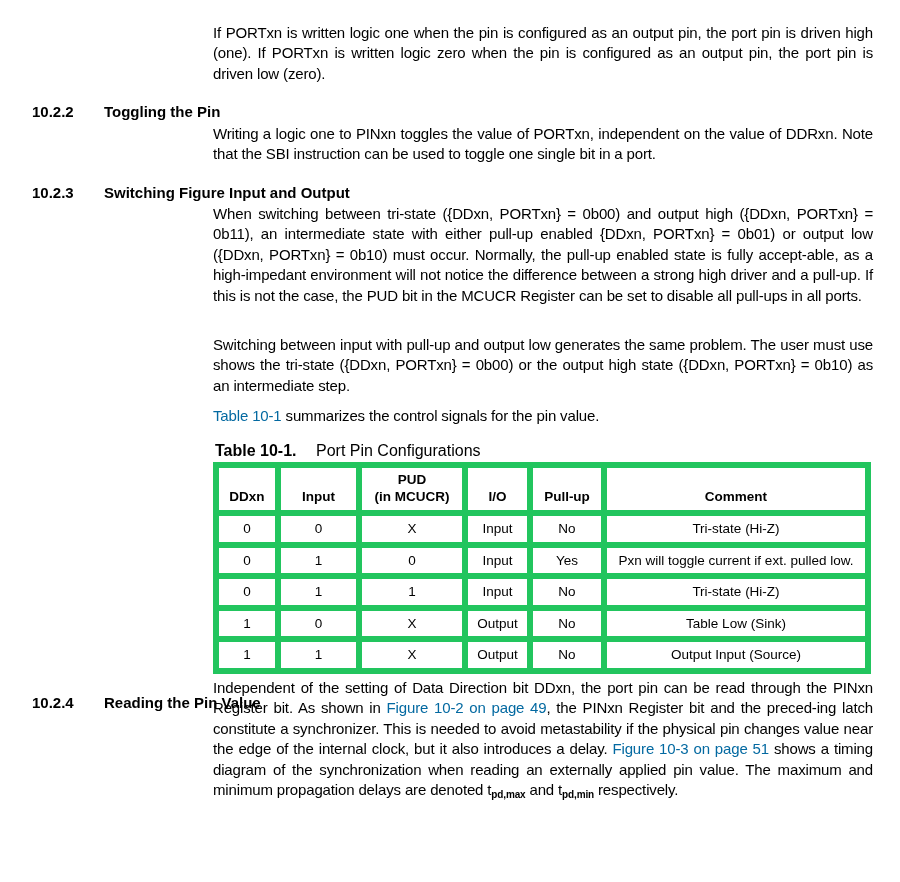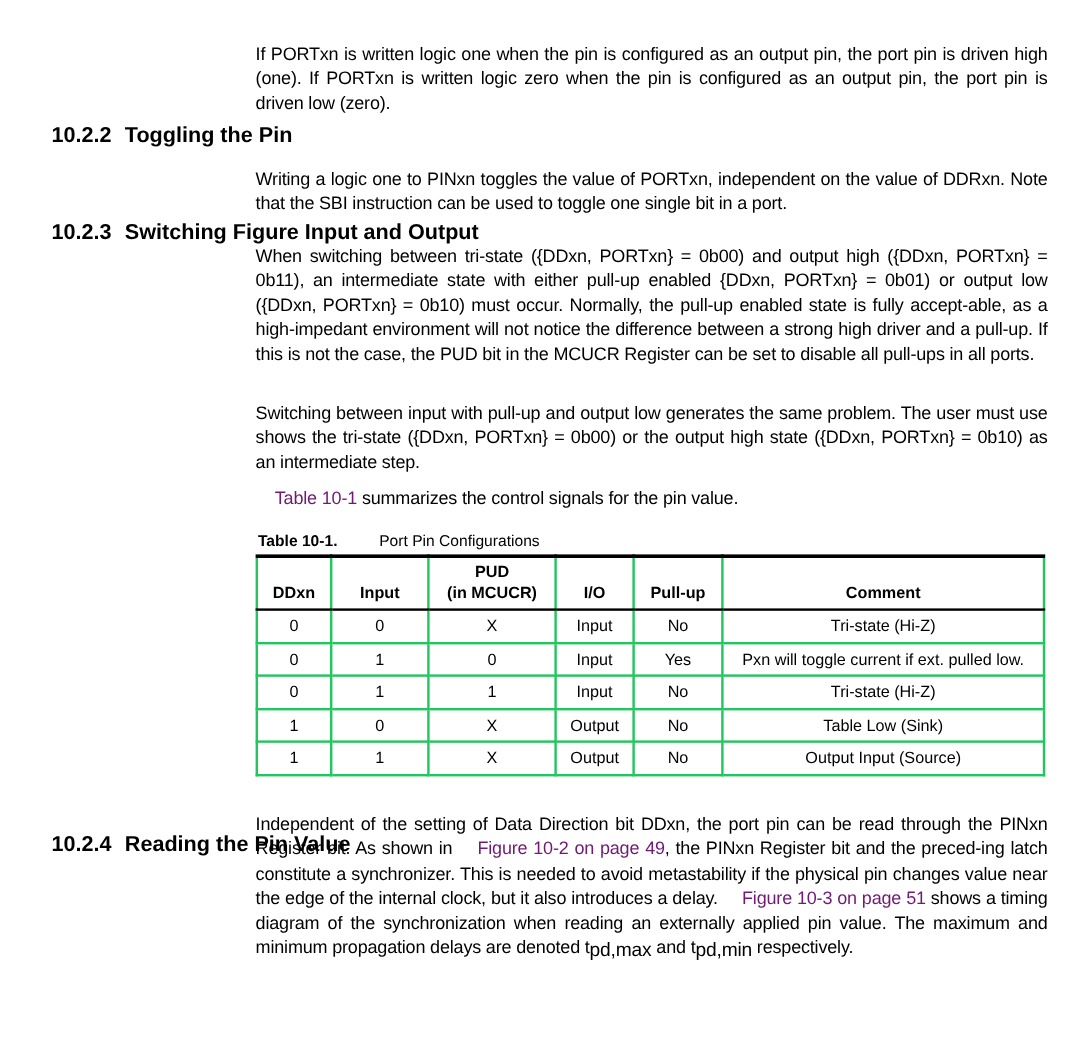--- a/index.html
+++ b/index.html
@@ -6,52 +6,52 @@
   body {
     width: 900px; height: 882px; position: relative; overflow: hidden;
     font-family: "Liberation Sans", sans-serif; color: #000; font-size: 15px;
   }
   .para {
     position: absolute; left: 213px; width: 660px;
     line-height: 20.4px; text-align: justify; margin: 0;
     font-size: 15px; letter-spacing: -0.15px;
   }
   .heading {
-    position: absolute; left: 32px; font-weight: bold; font-size: 18px;
-    line-height: 20px; white-space: nowrap; text-align: center;
+    position: absolute; left: 32px; font-weight: bold; font-size: 15px;
+    line-height: 20px; white-space: nowrap;
   }
   .heading .num { display: inline-block; width: 72px; }
-  .link { color: #701a75; margin-left: 16px; }
-  .sub { font-size: 16px; vertical-align: -3px; }
+  .link { color: #0369a1; }
+  .sub { font-size: 10px; vertical-align: -3px; font-weight: bold; }
   .caption {
-    position: absolute; left: 215px; top: 441px; font-size: 13px; line-height: 20px;
+    position: absolute; left: 215px; top: 441px; font-size: 16px; line-height: 20px;
   }
   .caption .cap-num { font-weight: bold; display: inline-block; width: 101px; }
   table.ports {
     position: absolute; left: 213px; top: 462px; width: 658px;
     border-collapse: collapse; font-size: 13.5px;
     border-top: 3px solid #000;
   }
   table.ports th, table.ports td {
-    border: 2px solid #22c55e; padding: 0 5px; height: 25.5px;
+    border: 6px solid #22c55e; padding: 0 5px; height: 25.5px;
   }
   table.ports th { font-weight: bold; vertical-align: bottom; padding-bottom: 5px; height: 37px; line-height: 17px; border-bottom: 2px solid #000; }
   table.ports td { text-align: center; }
   table.ports th.left, table.ports td.left { text-align: center; }
   table.ports th.c { text-align: center; }
 </style>
 </head>
 <body>
 
-<p class="para" style="top:36px;">If PORTxn is written logic one when the pin is configured as an output pin, the port pin is driven high (one). If PORTxn is written logic zero when the pin is configured as an output pin, the port pin is driven low (zero).</p>
+<p class="para" style="top:23px;">If PORTxn is written logic one when the pin is configured as an output pin, the port pin is driven high (one). If PORTxn is written logic zero when the pin is configured as an output pin, the port pin is driven low (zero).</p>
 
 <div class="heading" style="top:102px;">
   <span class="num">10.2.2</span><span>Toggling the Pin</span>
 </div>
-<p class="para" style="top:140px;">Writing a logic one to PINxn toggles the value of PORTxn, independent on the value of DDRxn. Note that the SBI instruction can be used to toggle one single bit in a port.</p>
+<p class="para" style="top:124px;">Writing a logic one to PINxn toggles the value of PORTxn, independent on the value of DDRxn. Note that the SBI instruction can be used to toggle one single bit in a port.</p>
 
 <div class="heading" style="top:183px;">
   <span class="num">10.2.3</span><span>Switching Figure Input and Output</span>
 </div>
 <p class="para" style="top:204px;">When switching between tri-state ({DDxn, PORTxn} = 0b00) and output high ({DDxn, PORTxn} = 0b11), an intermediate state with either pull-up enabled {DDxn, PORTxn} = 0b01) or output low ({DDxn, PORTxn} = 0b10) must occur. Normally, the pull-up enabled state is fully accept-able, as a high-impedant environment will not notice the difference between a strong high driver and a pull-up. If this is not the case, the PUD bit in the MCUCR Register can be set to disable all pull-ups in all ports.</p>
 <p class="para" style="top:335px;">Switching between input with pull-up and output low generates the same problem. The user must use shows the tri-state ({DDxn, PORTxn} = 0b00) or the output high state ({DDxn, PORTxn} = 0b10) as an intermediate step.</p>
 <p class="para" style="top:406px;"><span class="link">Table 10-1</span><span> summarizes the control signals for the pin value.</span></p>
 
 <div class="caption">
   <span class="cap-num">Table 10-1.</span><span>Port Pin Configurations</span>

